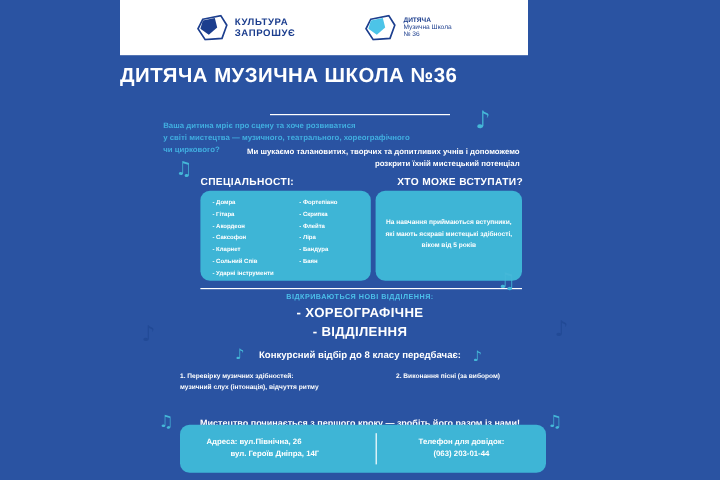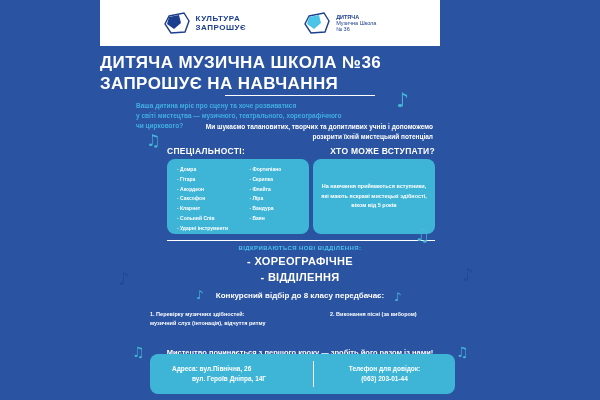--- a/index.html
+++ b/index.html
@@ -41,21 +41,21 @@
     position:absolute; left:125px; top:122px; width:308px;
     font-size:6.5px; line-height:1.5; color:#ffffff; font-weight:bold; text-align:right;
   }
 
   
   .spec-heading {
     position:absolute; left:167px; top:146px; width:142px; 
     font-size:8.5px; font-weight:bold; letter-spacing:.3px;
   }
   .adm-heading {
-    position:absolute; left:313px; top:146px; width:122px; text-align:right;
+    position:absolute; left:331px; top:146px; width:122px; text-align:left;
     font-size:8.5px; font-weight:bold; letter-spacing:.3px;
   }
 
   
   .teal-box { background:#3eb5d6; border-radius:8px; }
   .spec-box {
     position:absolute; left:167px; top:159px; width:142px; height:75px;
     padding:6px 8px 4px 10px; display:flex; gap:6px;
   }
   .spec-col { list-style:none; font-size:5px; line-height:1.95; font-weight:bold; }
@@ -133,21 +133,20 @@
     <div class="logo-text">
       <div class="b">ДИТЯЧА</div>
       <div>Музична Школа</div>
       <div>№ 36</div>
     </div>
   </div>
 </div>
 
 <div class="title">
   <div>ДИТЯЧА МУЗИЧНА ШКОЛА №36</div>
-  <div>ЗАПРОШУЄ НА НАВЧАННЯ</div>
 </div>
 <div class="title-underline"></div>
 
 <div class="intro-question">
   <div>Ваша дитина мріє про сцену та хоче розвиватися</div>
   <div>у світі мистецтва — музичного, театрального, хореографічного</div>
   <div>чи циркового?</div>
 </div>
 <div class="intro-statement">
   <div>Ми шукаємо талановитих, творчих та допитливих учнів і допоможемо</div>

